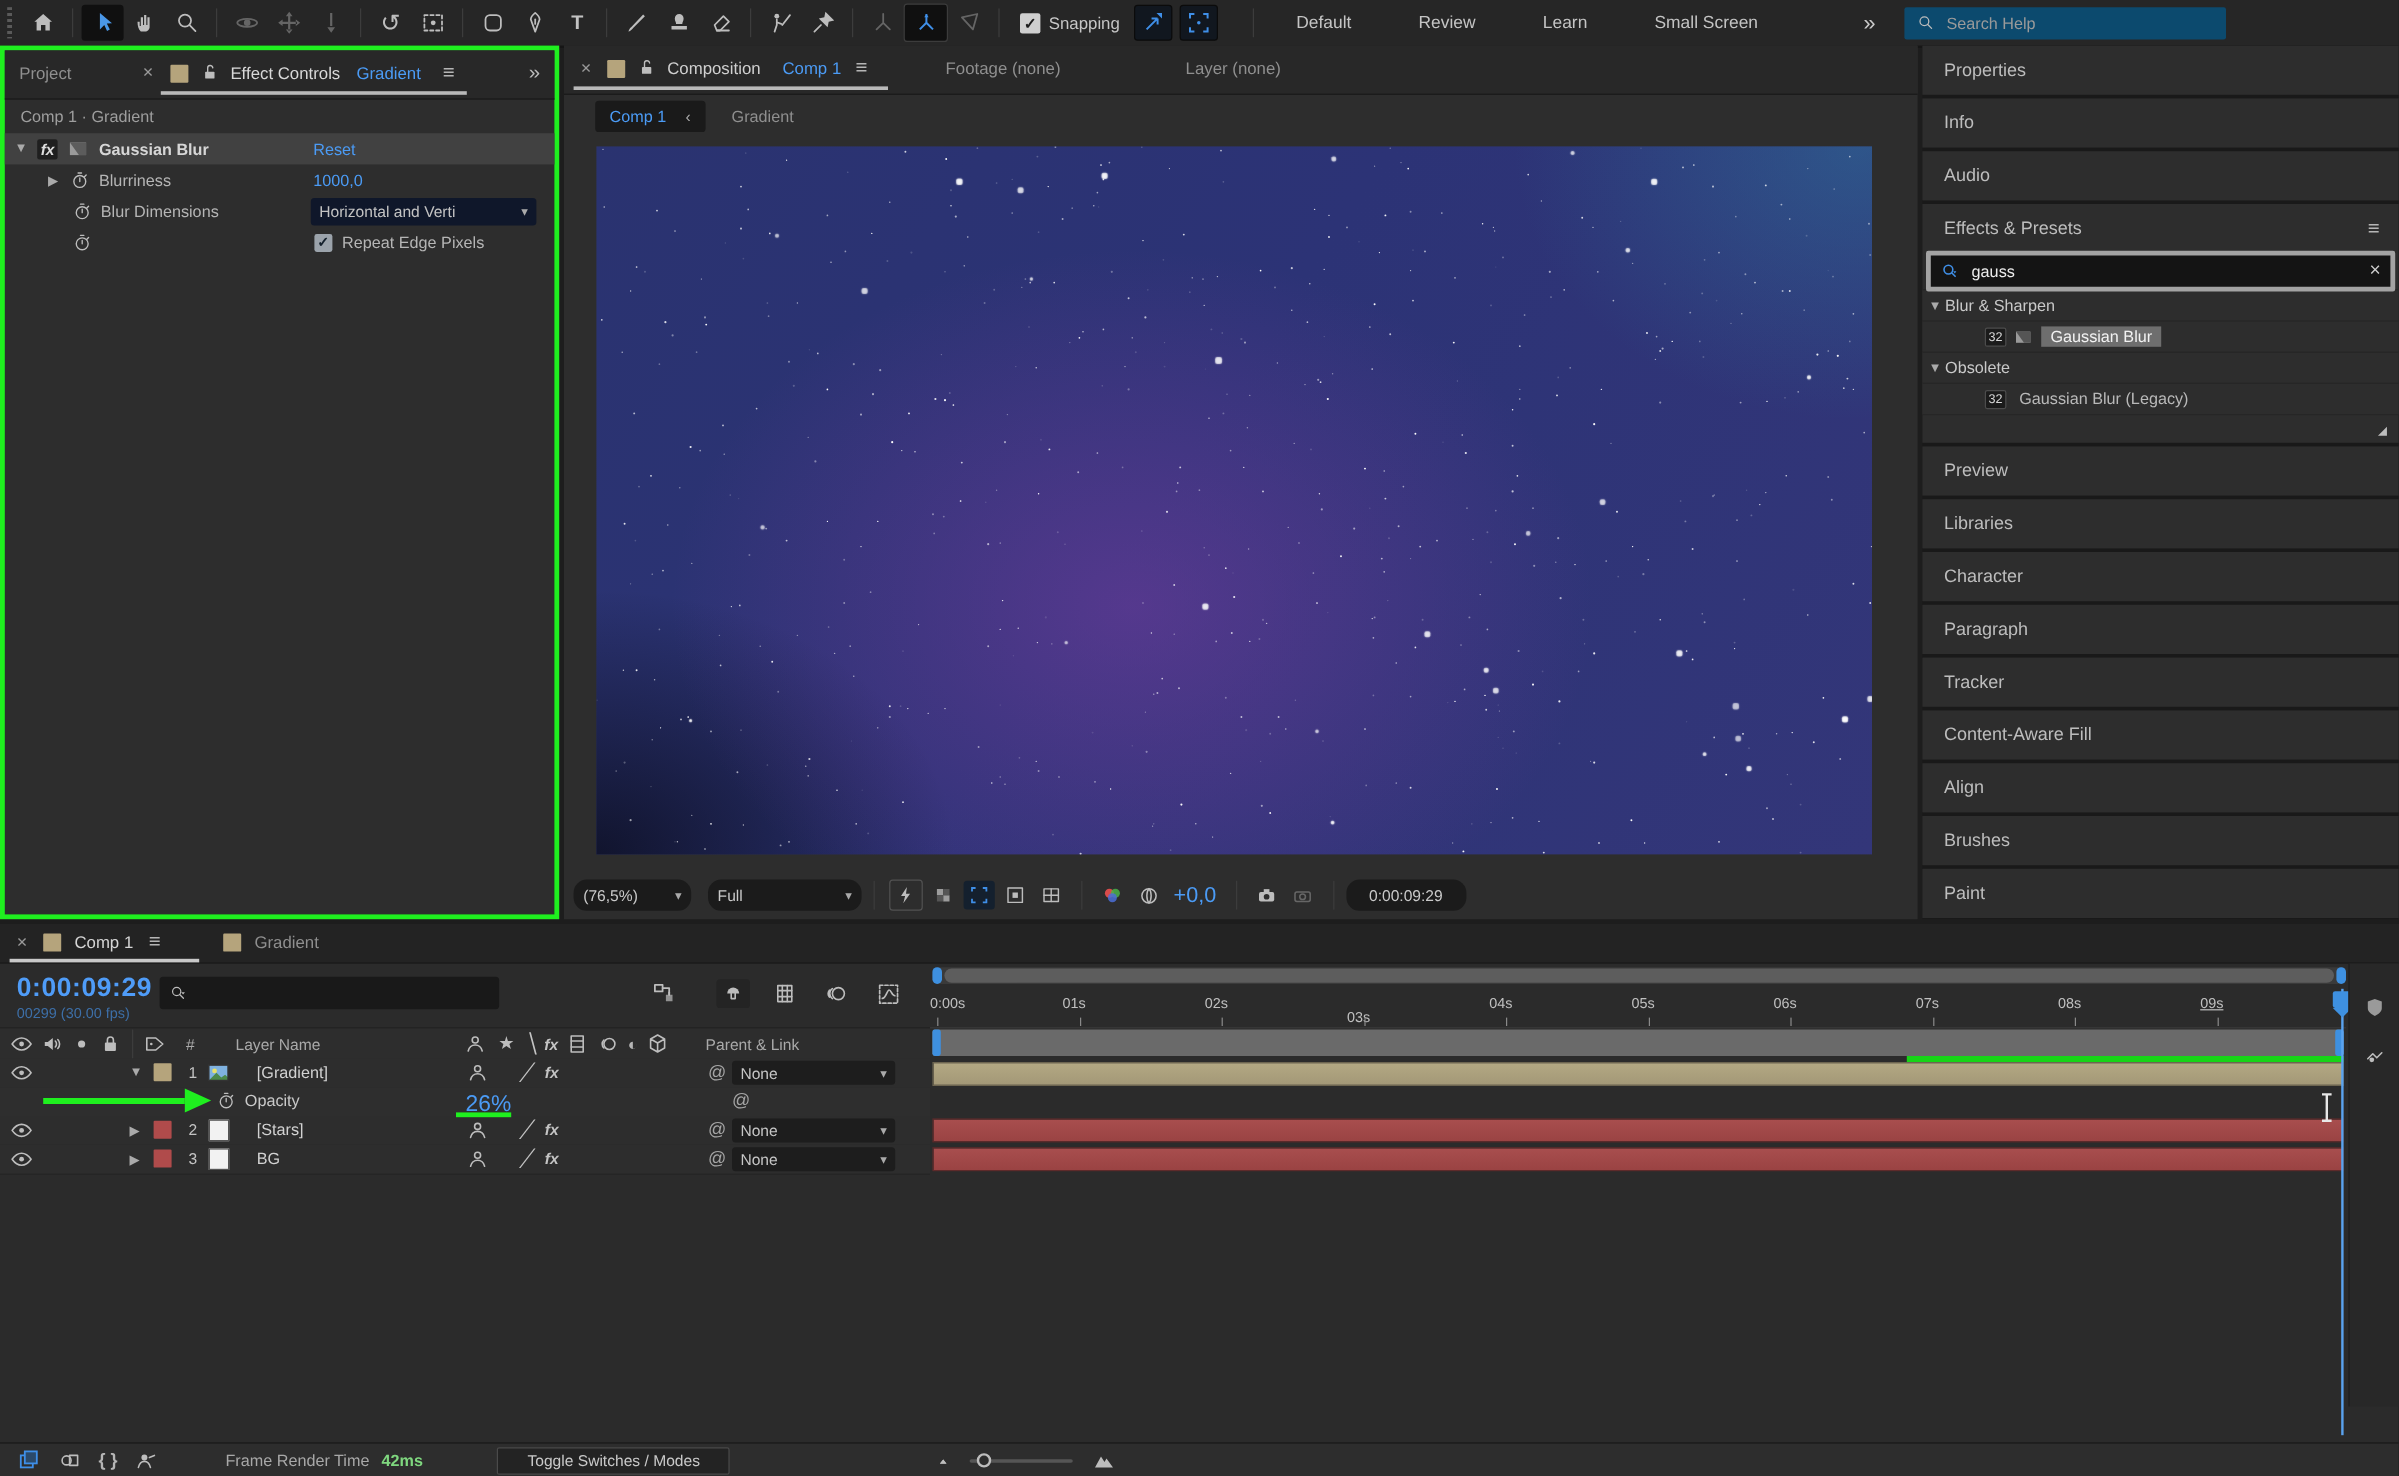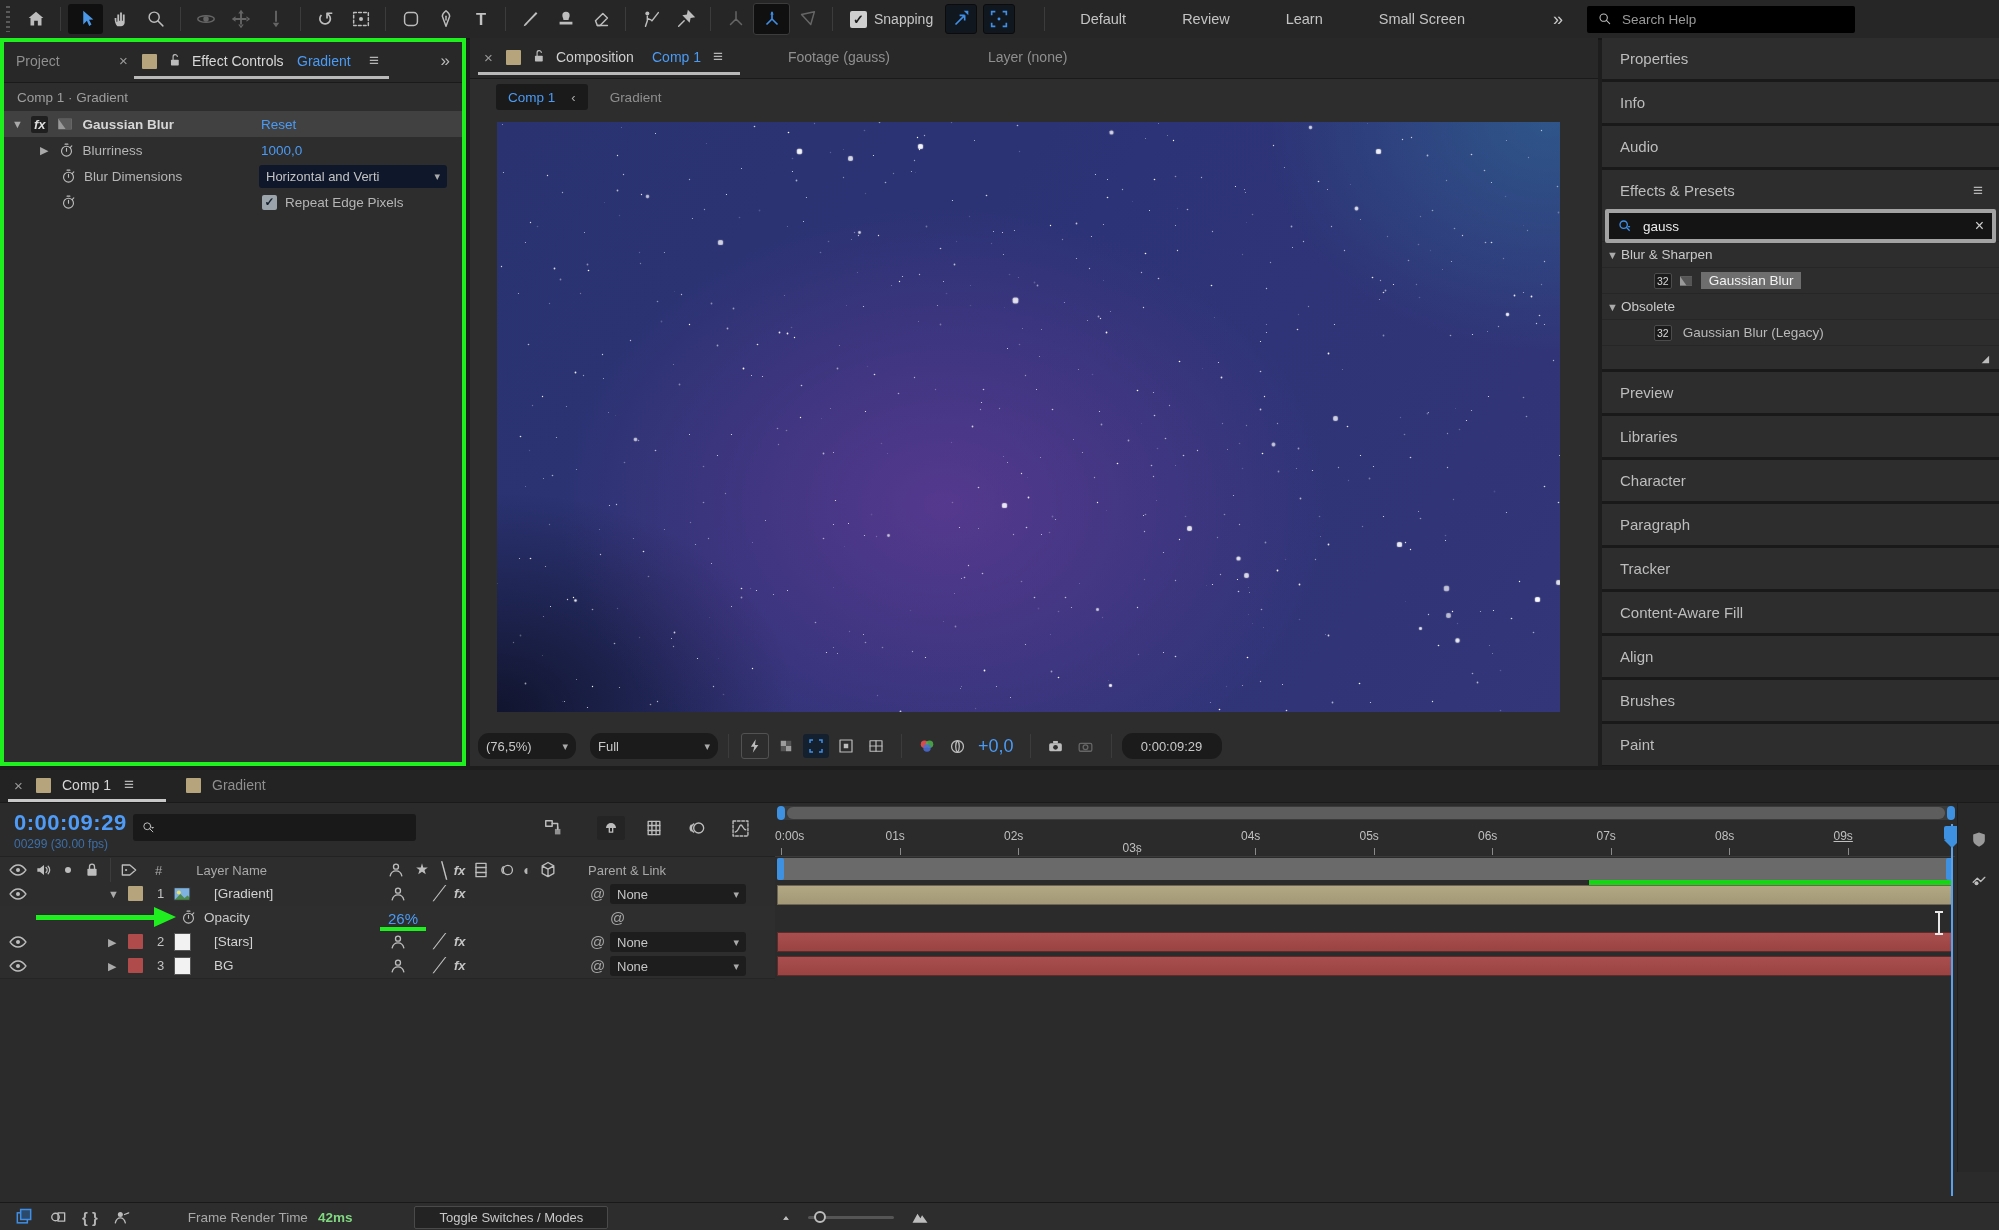--- a/index.html
+++ b/index.html
@@ -205,21 +205,21 @@
         <path d="M4 8V4h4M16 4h4v4M20 16v4h-4M8 20H4v-4" stroke="#3f8fe8" fill="none" stroke-width="1.8"></path>
         <circle cx="12" cy="12" r="1.6" fill="#3f8fe8"></circle>
       </svg>
     </div>
   <div class="tsep" style="margin-left:26px"></div>
   <span class="wslabel">Default</span>
   <span class="wslabel">Review</span>
   <span class="wslabel">Learn</span>
   <span class="wslabel">Small Screen</span>
   <span style="color:#c9c9c9;font-size:18px;margin:0 24px 0 60px">»</span>
-  <div class="flex" style="width:268px;height:27px;background:#000000;border-radius:2px;padding:0 10px;box-sizing:border-box">
+  <div class="flex" style="width:268px;height:27px;background:#0c4a6e;border-radius:2px;padding:0 10px;box-sizing:border-box">
     <svg viewBox="0 0 24 24" style="width:16px;height:16px;margin-right:9px">
         <circle class="sv" cx="10" cy="10" r="5.5"></circle>
         <path class="sv" d="M14.2 14.2 19 19"></path>
       </svg>
     <span style="color:#9a9a9a;font-size:13.5px">Search Help</span>
   </div>
 </div>
 
 <div id="ecpanel" class="abs">
   <div class="ec-tabs tabbar">
@@ -282,21 +282,21 @@
     <span class="abs close-gl" style="left:14px;top:12px">×</span>
     <span class="abs tansq" style="left:36px;top:12px"></span>
     <svg class="abs" viewBox="0 0 24 24" style="left:60px;top:10px;width:17px;height:17px">
         <rect class="fil" x="7" y="11" width="11" height="8" rx="1"></rect>
         <path class="sv" d="M10 11V7a3 3 0 0 1 6-.6"></path>
       </svg>
     <span class="abs" style="left:86px;top:11px;color:#d0d0d0">Composition</span>
     <span class="abs blue" style="left:182px;top:11px">Comp 1</span>
     <span class="abs menu-gl" style="left:243px;top:10px">≡</span>
     <div class="abs" style="left:8px;bottom:3px;width:262px;height:3px;background:#b9b9b9"></div>
-    <span class="abs dim" style="left:318px;top:11px">Footage (gauss)</span>
+    <span class="abs dim" style="left:318px;top:11px">Footage (none)</span>
     <span class="abs dim" style="left:518px;top:11px">Layer (none)</span>
   </div>
   <div class="flex" style="height:36px;padding-left:26px">
     <div class="flex" style="background:#1a1a1a;border-radius:3px;height:26px;padding:0 12px">
       <span class="blue" style="font-size:13.5px">Comp 1</span>
       <span class="chev" style="margin-left:16px;font-size:13px">‹</span>
     </div>
     <span class="dim" style="margin-left:22px;font-size:13.5px">Gradient</span>
   </div>
   <div id="viewer" class="abs">
@@ -599,21 +599,21 @@
         <span>None</span>
         <span class="chev" style="margin-left:auto">▾</span>
       </div>
   </div>
   <div class="tlrow" style="top:136px;background:#2e2e2e">
     <svg class="abs stopwatch" viewBox="0 0 24 24" style="left:180px;top:3px">
         <circle class="sv" cx="12" cy="13" r="7"></circle>
         <path class="sv" d="M12 13V9M10 3h4M17.5 7.5l2-2"></path>
       </svg>
     <span class="abs" style="left:204px;top:4px;color:#c9c9c9;font-size:13.5px">Opacity</span>
-    <span class="abs blue" style="left:388px;top:4px;font-size:15px">26%</span>
+    <span class="abs blue" style="left:388px;top:4px;font-size:19px">26%</span>
     <span class="abs pickwhip" style="left:610px">@</span>
   </div>
   <div class="tlrow" style="top:160px">
     <svg class="abs hdr-ic" viewBox="0 0 24 24" style="left:8px;top:2px">
         <path class="sv" d="M2.5 12C5.5 7.8 9 6 12 6s6.5 1.8 9.5 6c-3 4.2-6.5 6-9.5 6s-6.5-1.8-9.5-6z"></path>
         <circle class="fil" cx="12" cy="12" r="2.4"></circle>
       </svg>
     <span class="abs chev" style="left:108px;top:6px">▶</span>
     <span class="abs" style="left:128px;top:4px;width:15px;height:15px;background:#b04b4b;border-radius:1px"></span>
     <span class="abs" style="left:157px;top:4px;font-size:13px;color:#c3c3c3">2</span>

